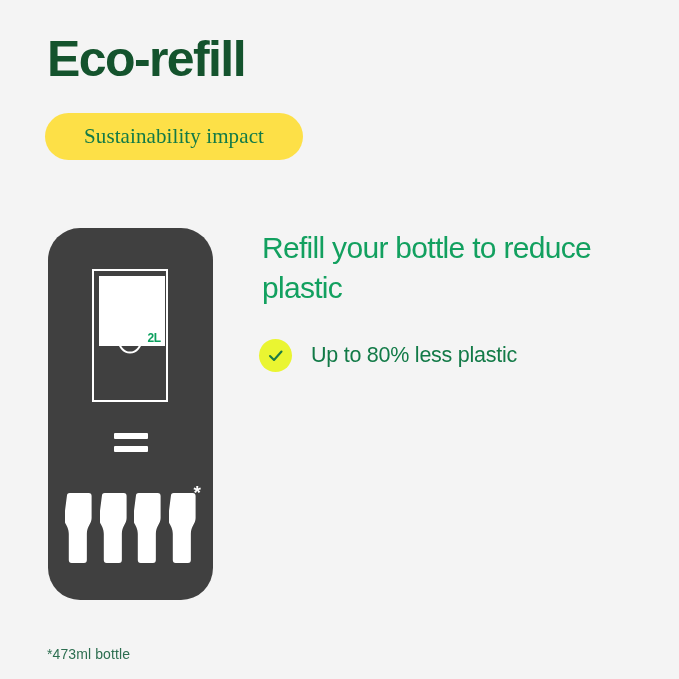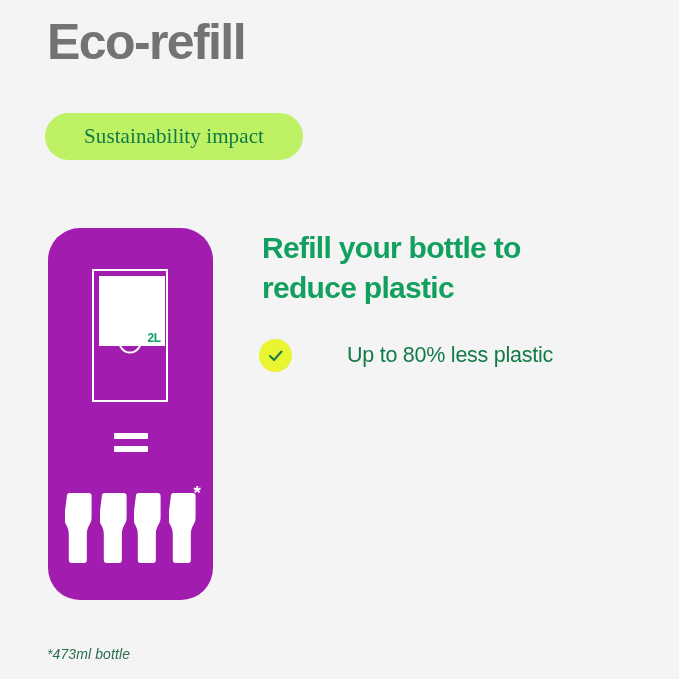--- a/index.html
+++ b/index.html
@@ -17,37 +17,37 @@
     position: relative;
     width: 679px;
     height: 679px;
     background: #f4f4f4;
   }
 
   
   .title {
     position: absolute;
     left: 47px;
-    top: 16px;
+    top: 33px;
     font-size: 50px;
     font-weight: 700;
     letter-spacing: -1.6px;
-    color: #737373;
+    color: #14532d;
     line-height: 1.05;
     white-space: nowrap;
   }
   .badge {
     position: absolute;
     left: 45px;
     top: 113px;
     height: 47px;
     min-width: 258px;
     padding: 0 25px;
     border-radius: 24px;
-    background: #bef264;
+    background: #fde047;
     display: flex;
     align-items: center;
     justify-content: center;
     box-sizing: border-box;
   }
   .badge-text {
     font-family: "Liberation Serif", serif;
     font-size: 21px;
     font-weight: 400;
     color: #127a47;
@@ -55,21 +55,21 @@
     letter-spacing: 0.1px;
   }
 
   
   .panel {
     position: absolute;
     left: 48px;
     top: 228px;
     width: 165px;
     height: 372px;
-    background: #a21caf;
+    background: #404040;
     border-radius: 32px;
   }
   .panel-box {
     position: absolute;
     left: 44px;
     top: 41px;
     width: 76px;
     height: 133px;
     border: 2px solid #ffffff;
     box-sizing: border-box;
@@ -138,21 +138,21 @@
     line-height: 1;
   }
 
   
   .heading {
     position: absolute;
     left: 262px;
     top: 228px;
     width: 360px;
     font-size: 30px;
-    font-weight: 700;
+    font-weight: 400;
     line-height: 1.33;
     letter-spacing: -0.7px;
     color: #12a05f;
   }
   .bullets {
     position: absolute;
     left: 259px;
     top: 339px;
     width: 400px;
   }
@@ -171,29 +171,27 @@
     background: #eaf531;
     display: flex;
     align-items: center;
     justify-content: center;
   }
   .bullet-text {
     font-size: 21.5px;
     line-height: 1.35;
     color: #127a47;
     letter-spacing: -0.25px;
-    margin-left: 36px;
   }
 
   .footnote {
     position: absolute;
     left: 47px;
     top: 646px;
     font-size: 14px;
-    font-style: italic;
     color: #2c6e50;
     letter-spacing: 0.1px;
     white-space: nowrap;
   }
 </style>
 </head>
 <body>
 
 <div id="infographic">
 

